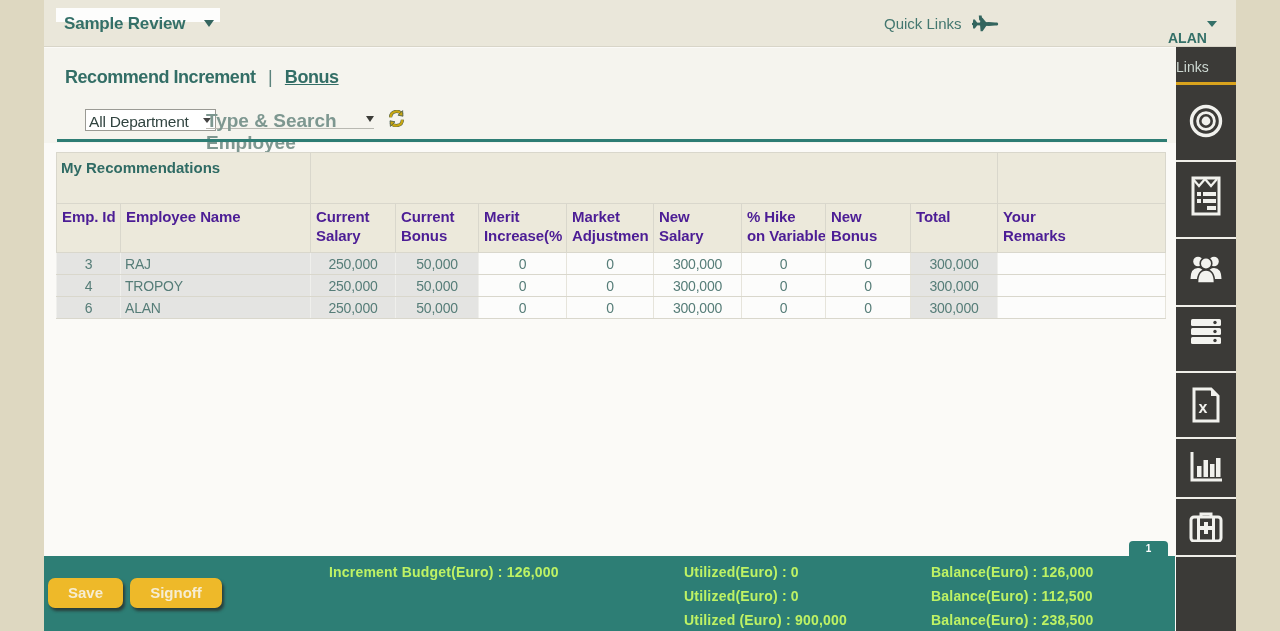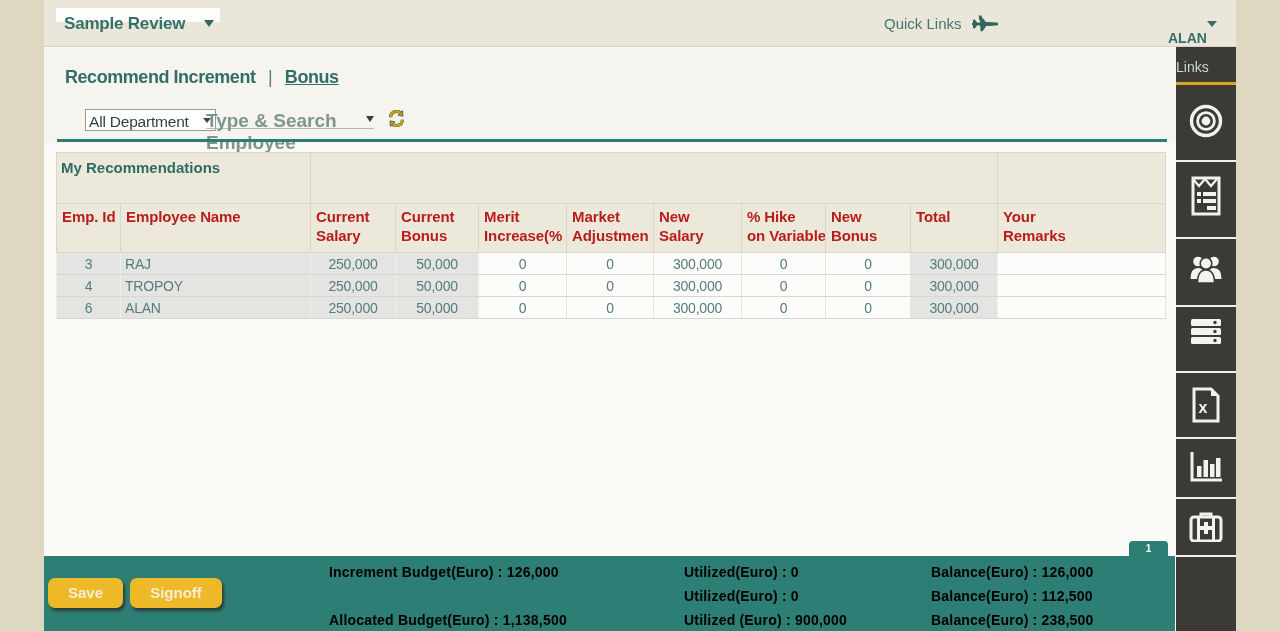--- a/index.html
+++ b/index.html
@@ -24,32 +24,32 @@
 #deptsel { position:absolute; left:18px; top:109px; width:131px; height:22px; background:#fff; border:1px solid #9a9a94;margin-left:23px; }
 #deptsel .t { position:absolute; left:3px; top:3px; font-size:15.5px; color:#30433f; letter-spacing:-0.2px; }
 #deptsel .c { position:absolute; right:4px; top:8px; border-left:4px solid transparent; border-right:4px solid transparent; border-top:5px solid #444; width:0; height:0; }
 #searchemp { position:absolute; left:162px; top:110px; width:168px; height:19px; border-bottom:1px solid #b9b9b2; font-size:19px; font-weight:bold; color:#7d9790; }
 #searchemp .c { position:absolute; right:0px; top:6px; border-left:4px solid transparent; border-right:4px solid transparent; border-top:6px solid #3c3c38; width:0; height:0; }
 #tealrule { position:absolute; left:13px; top:139px; width:1110px; height:3px; background:#2e7d74; }
 
 #tbl { position:absolute; left:12px; top:152px; width:1109px; border-collapse:collapse; table-layout:fixed; }
 #tbl td { border:1px solid #d9d7cc; overflow:hidden; white-space:nowrap; }
 #tbl .gh { background:#ece9db; height:51px; vertical-align:top; padding:6px 0 0 4px; font-size:15px; font-weight:bold; color:#2f6b64; }
-#tbl .h { background:#ece9db; height:49px; vertical-align:top; padding:3px 0 0 5px; font-size:15px; font-weight:bold; color:#b91c1c; line-height:19px; letter-spacing:-0.1px; }
+#tbl .h { background:#ece9db; height:49px; vertical-align:top; padding:3px 0 0 5px; font-size:15px; font-weight:bold; color:#4c1d95; line-height:19px; letter-spacing:-0.1px; }
 #tbl .d { height:22px; font-size:14px; color:#567d78; text-align:center; letter-spacing:-0.2px; }
 #tbl .dg { background:#e4e4e2; border-top:1px solid #fff; border-left:1px solid #efefec; border-right:1px solid #efefec; }
 #tbl .dw { background:#fcfcfb; border-top:1px solid #ebebe6; border-left:1px solid #e6e4db; border-right:1px solid #e6e4db; }
 #tbl .name { text-align:left; padding-left:4px; }
 
 #tab1 { position:absolute; left:1085px; top:541px; width:39px; height:18px; background:#2d7e75; border-radius:4px 4px 0 0; color:#fff; font-size:10px; font-weight:bold; text-align:center; line-height:16px; }
 #botbar { position:absolute; left:0; top:556px; width:1131px; height:75px; background:#2d7e75; }
 .btn { position:absolute; background:#eeb929; border-radius:7px; box-shadow:2px 3px 3px rgba(40,40,40,0.75); color:#f6edd2; font-weight:bold; font-size:15px; text-align:center; }
 #btnsave { left:4px; top:22px; width:75px; height:30px; line-height:30px; }
 #btnsignoff { left:86px; top:22px; width:92px; height:30px; line-height:30px; }
-.brow { position:absolute; color:#000000; font-size:14px; font-weight:bold; white-space:nowrap; letter-spacing:0.2px; }
+.brow { position:absolute; color:#bef264; font-size:14px; font-weight:bold; white-space:nowrap; letter-spacing:0.2px; }
 .brow span { font-weight:bold; }
 
 #sidebar { position:absolute; left:1132px; top:47px; width:60px; height:584px; background:#3b3a37; }
 #links { position:absolute; left:0; top:12px; width:60px; text-align:left; font-size:14px; color:#ccd7d1; }
 #linksrule { position:absolute; left:0; top:35px; width:60px; height:3px; background:#d9a31d; }
 .sep1 { position:absolute; left:0; width:60px; height:2px; background:#f0efe9; }
 .icell { position:absolute; left:0; width:60px; text-align:center; }
 </style>
 </head>
 <body>
@@ -166,21 +166,20 @@
       <td class="d dg">300,000</td>
           <td class="d dw"></td>
     </tr>
   </tbody>
     </table>
   <div id="tab1">1</div>
   <div id="botbar">
     <div id="btnsave" class="btn">Save</div>
     <div id="btnsignoff" class="btn">Signoff</div>
     <div class="brow" style="left:285px;top:8px">Increment Budget(Euro) : <span>126,000</span></div>
-    <div class="brow" style="left:285px;top:56px">Allocated Budget(Euro) : <span>1,138,500</span></div>
     <div class="brow" style="left:640px;top:8px">Utilized(Euro) : <span>0</span></div>
     <div class="brow" style="left:640px;top:32px">Utilized(Euro) : <span>0</span></div>
     <div class="brow" style="left:640px;top:56px">Utilized (Euro) : <span>900,000</span></div>
     <div class="brow" style="left:887px;top:8px">Balance(Euro) : <span>126,000</span></div>
     <div class="brow" style="left:887px;top:32px">Balance(Euro) : <span>112,500</span></div>
     <div class="brow" style="left:887px;top:56px">Balance(Euro) : <span>238,500</span></div>
   </div>
   <div id="sidebar">
     <div id="links">Links</div>
     <div id="linksrule"></div>

